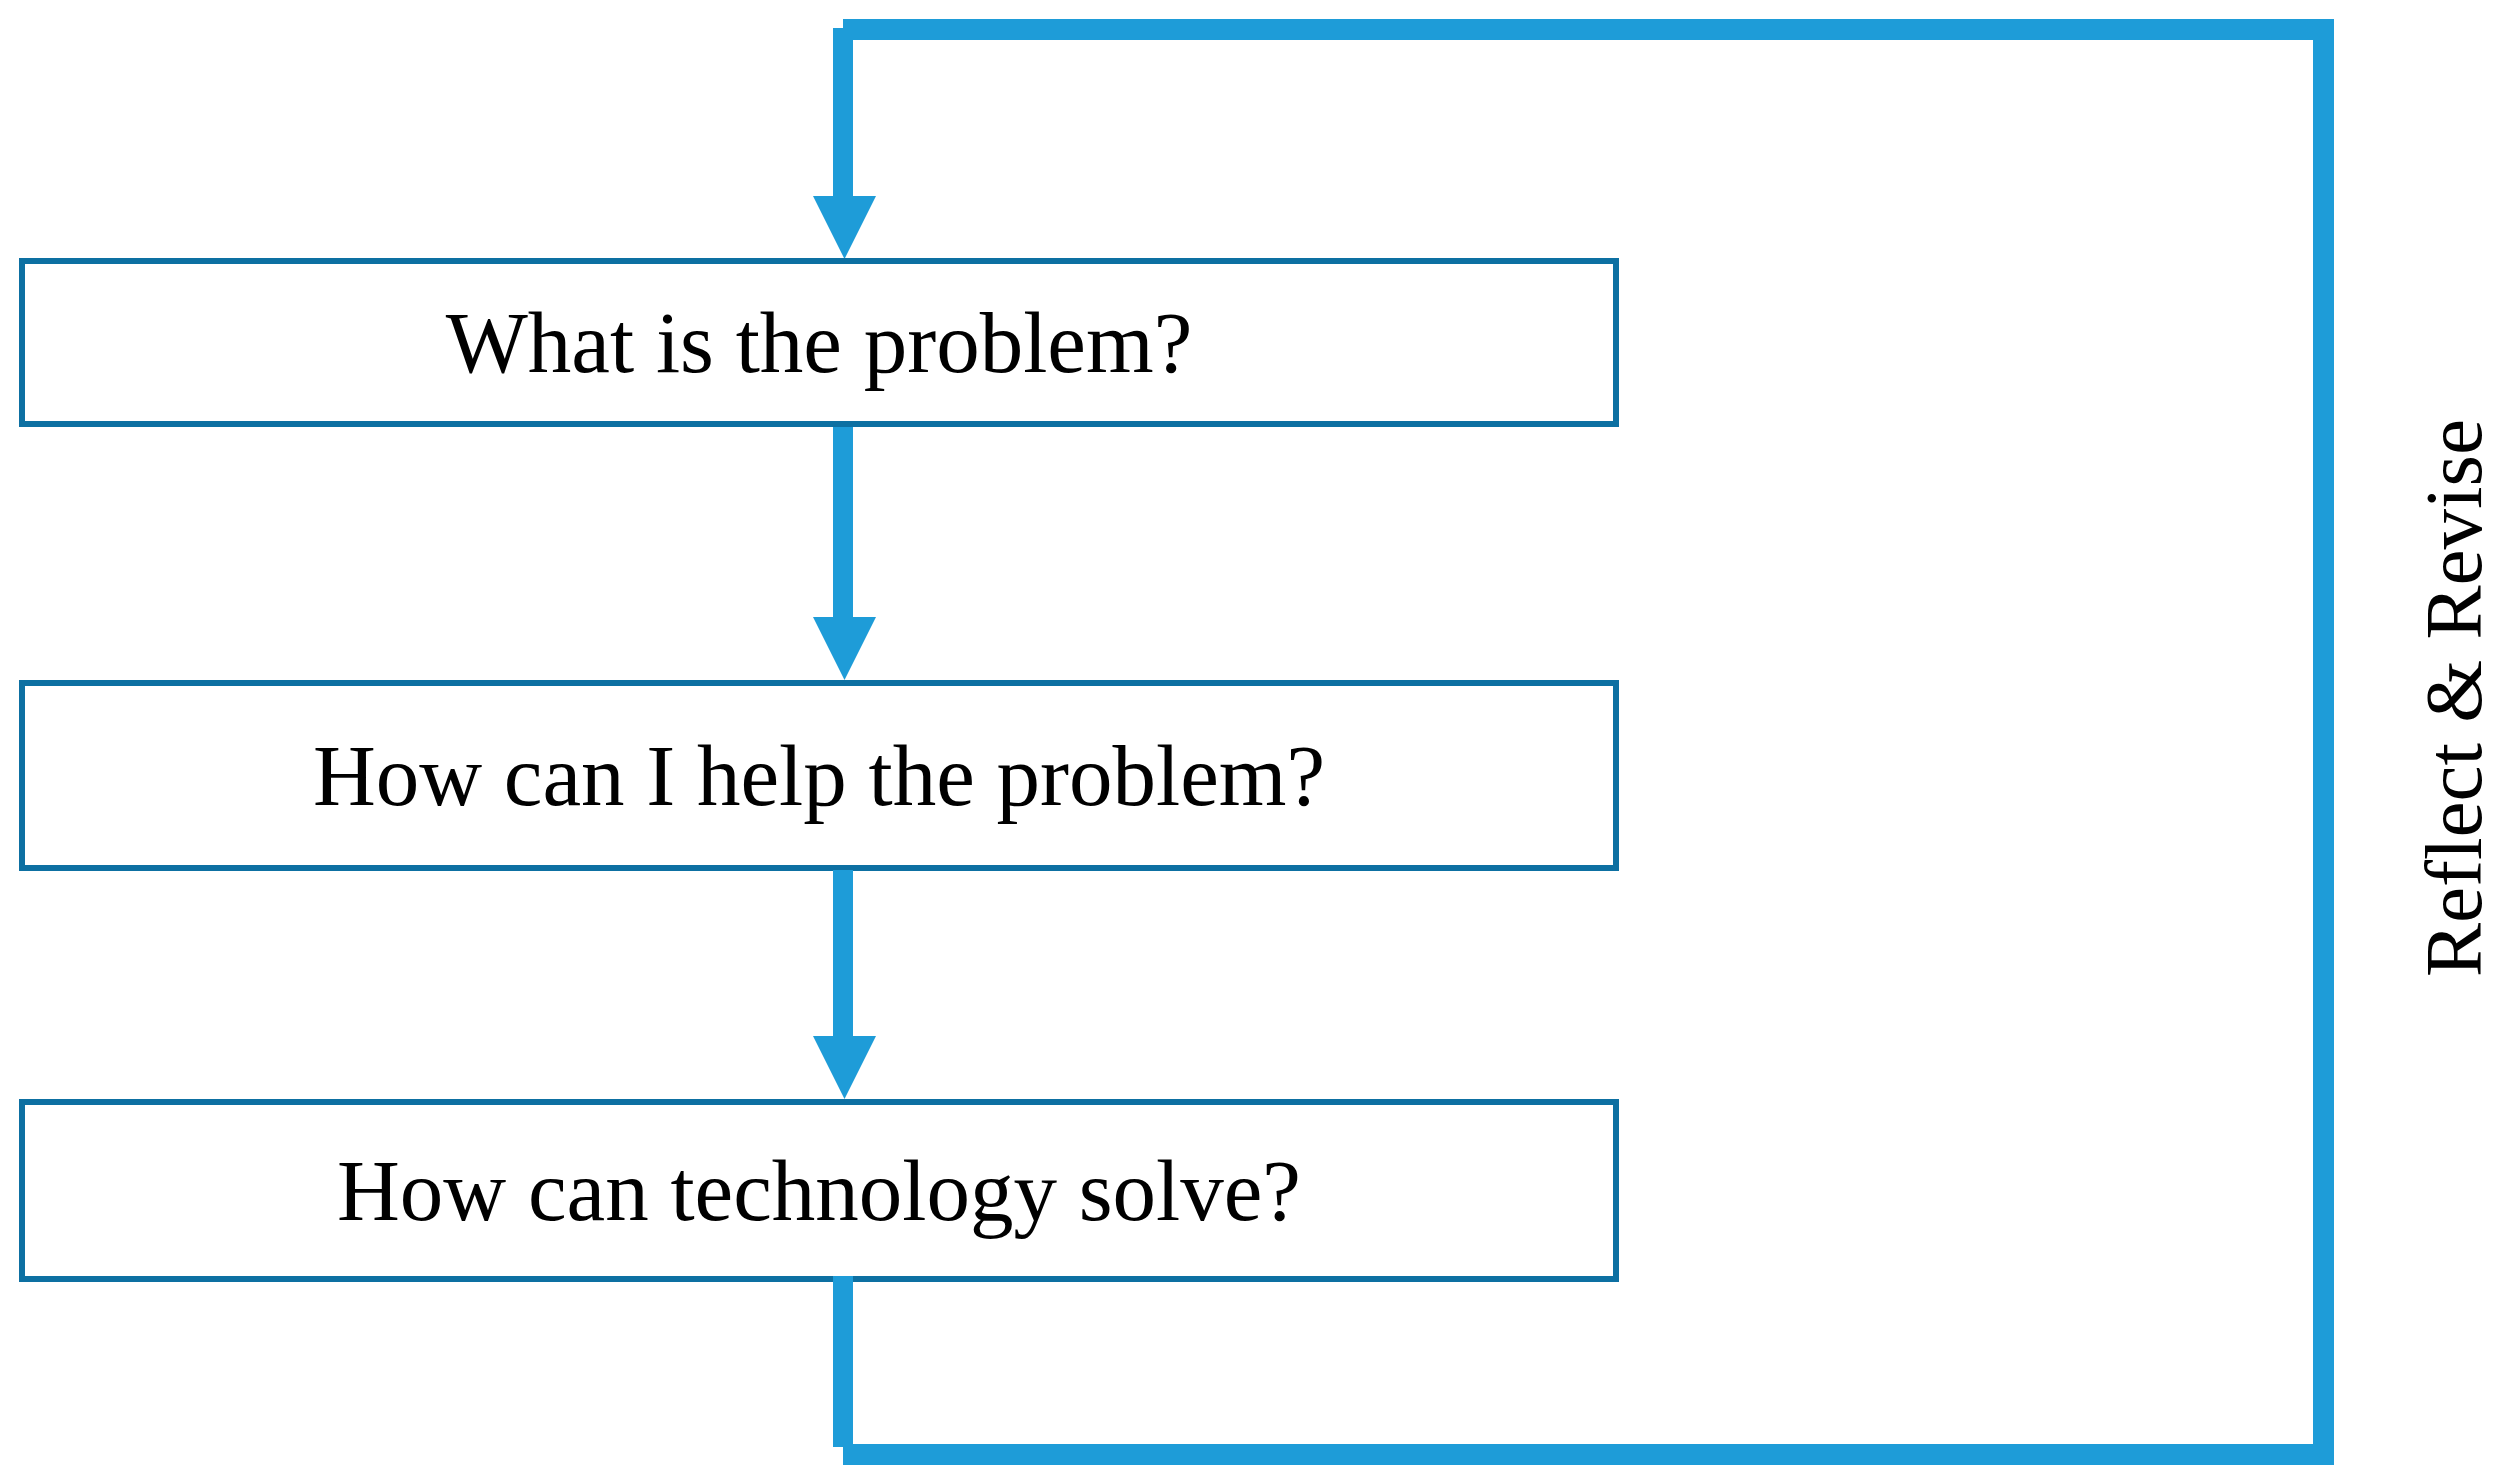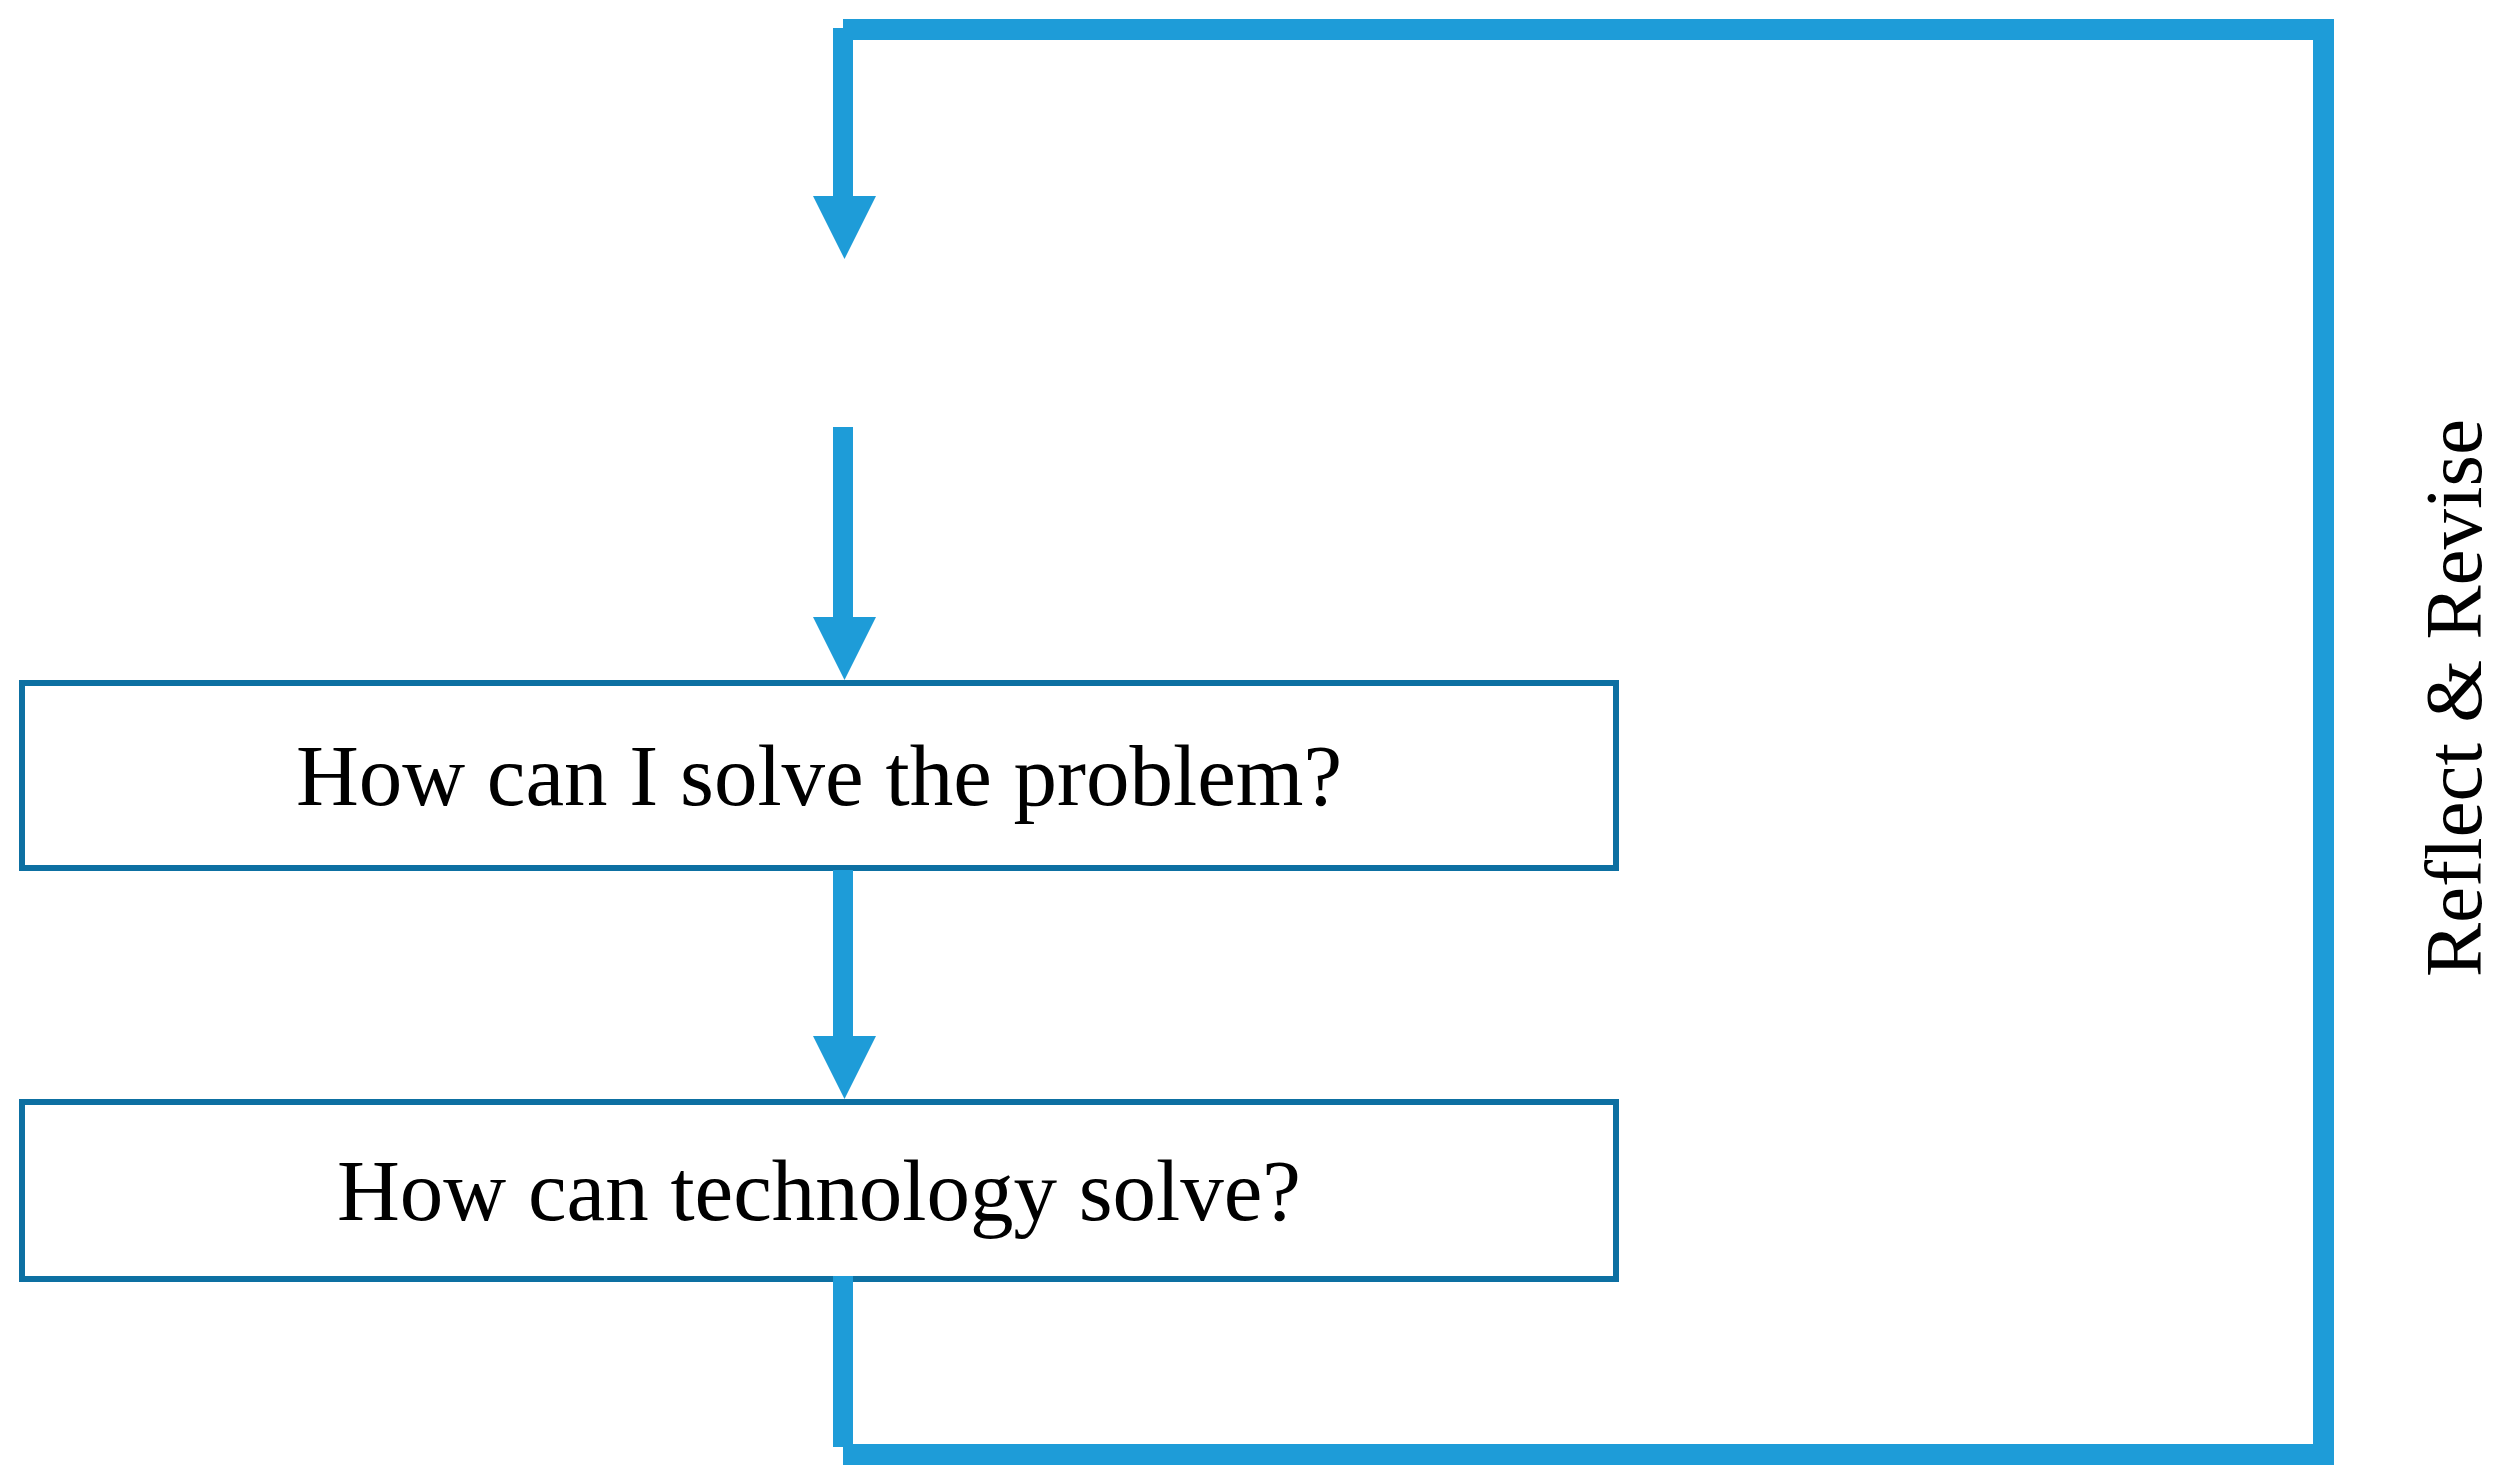--- a/index.html
+++ b/index.html
@@ -83,26 +83,29 @@
 
 <div class="canvas">
 
   <div class="loop-line loop-top"></div>
   <div class="loop-line loop-right"></div>
   <div class="loop-line loop-bottom"></div>
 
   <div class="shaft shaft-1"></div>
   <div class="head head-1"></div>
 
+  <div class="flow-box box-1">
+    <span class="box-label">What is the problem?</span>
+  </div>
 
   <div class="shaft shaft-2"></div>
   <div class="head head-2"></div>
 
   <div class="flow-box box-2">
-    <span class="box-label">How can I solve the problem?</span>
+    <span class="box-label">How can I help the problem?</span>
   </div>
 
   <div class="shaft shaft-3"></div>
   <div class="head head-3"></div>
 
   <div class="flow-box box-3">
     <span class="box-label">How can technology solve?</span>
   </div>
 
   <div class="shaft shaft-loop"></div>

